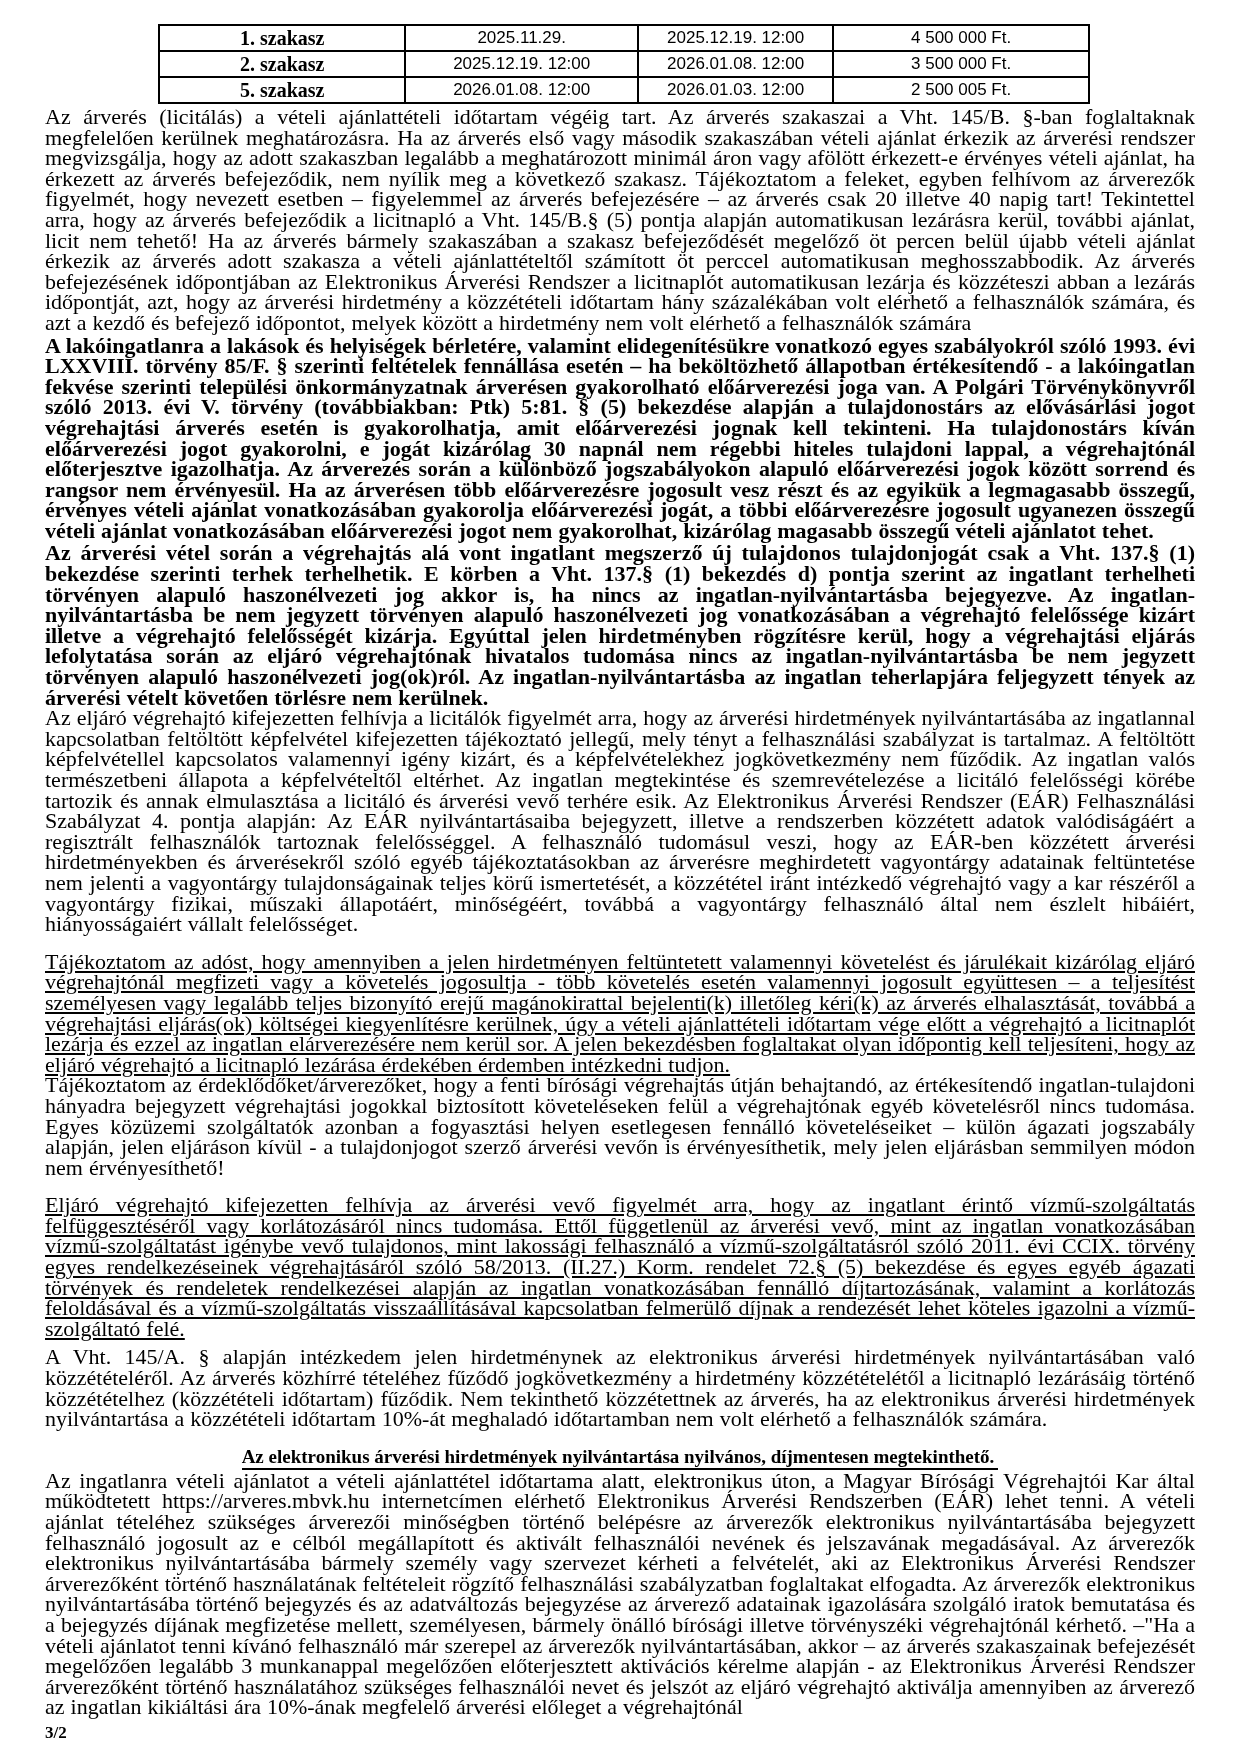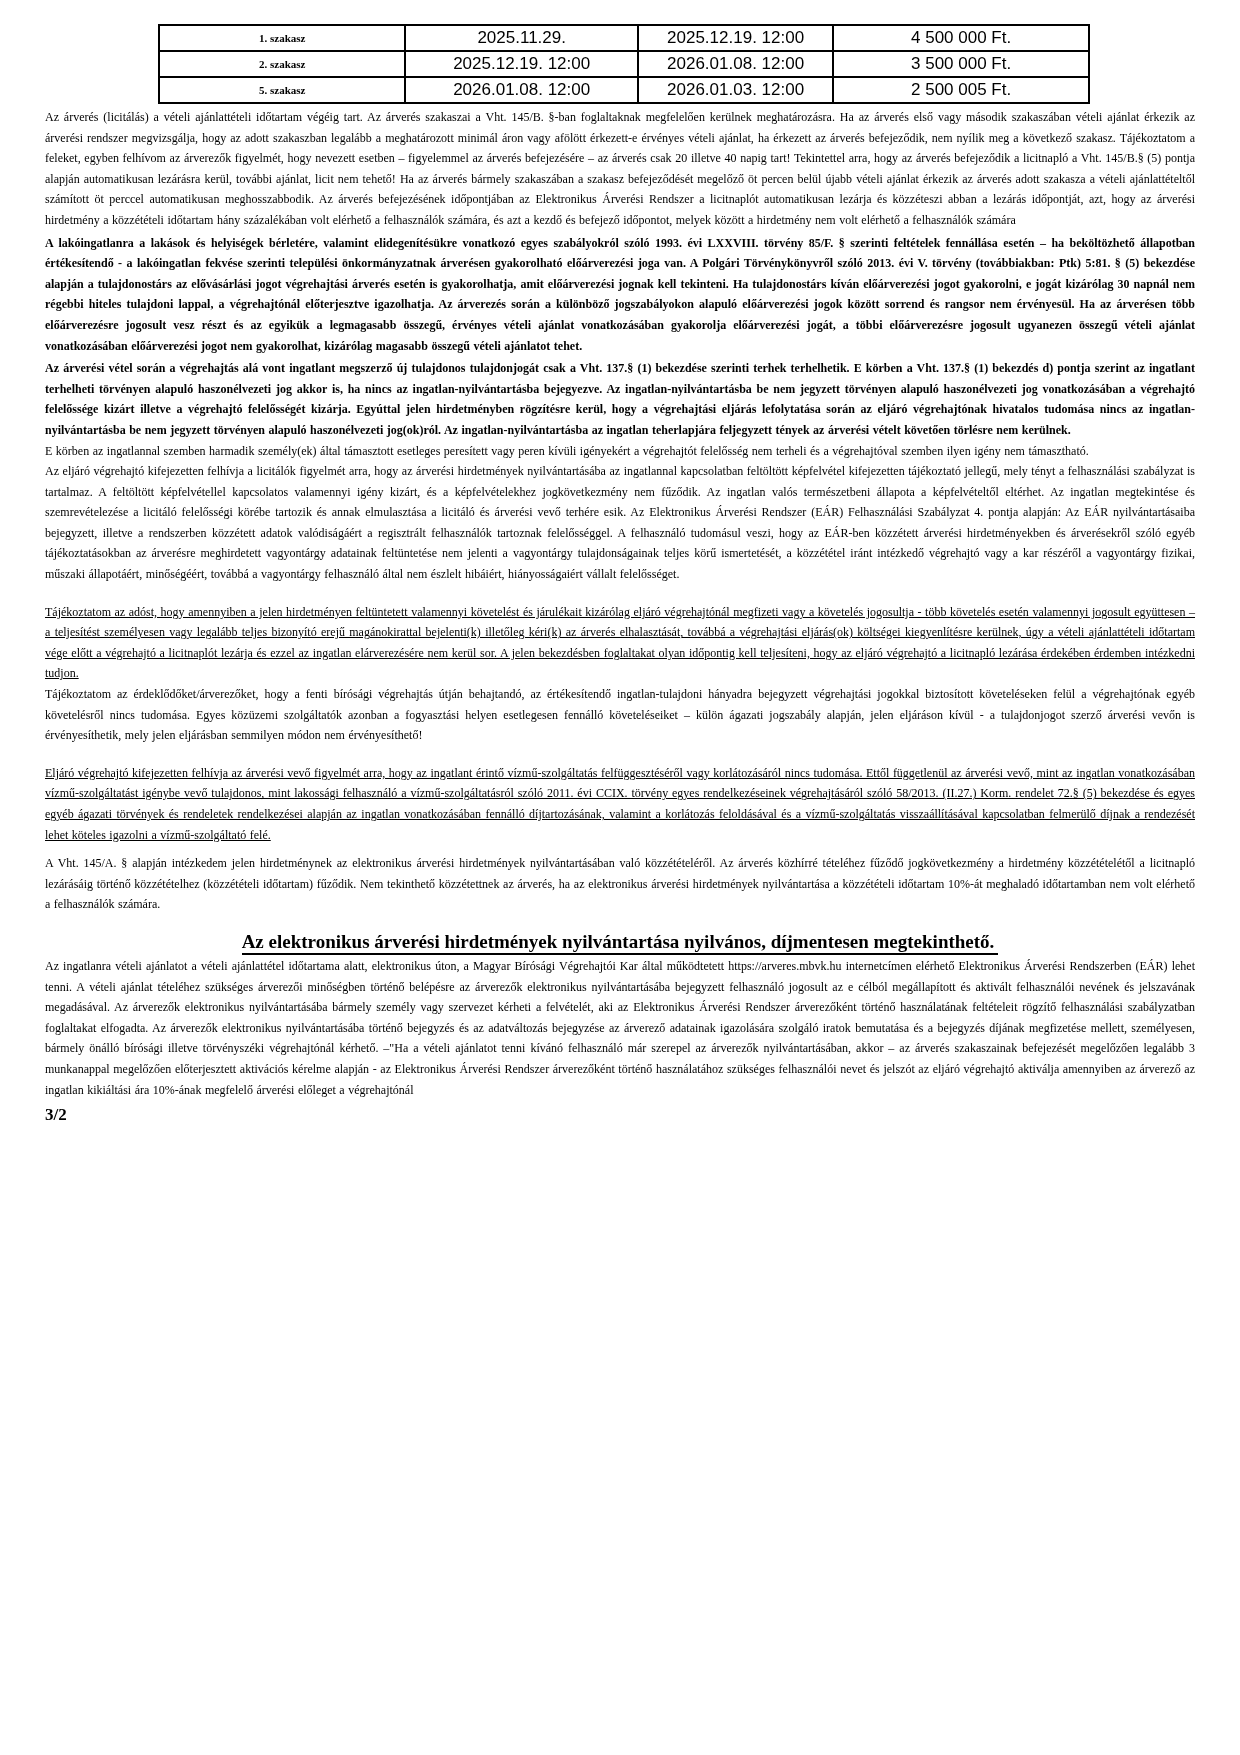--- a/index.html
+++ b/index.html
@@ -35,27 +35,27 @@
     text-align: center;
     vertical-align: middle;
     height: 24px;
     padding: 0 4px;
     white-space: nowrap;
     overflow: hidden;
   }
   td.stage-cell {
     font-family: "Liberation Serif", serif;
     font-weight: 700;
-    font-size: 11px;
+    font-size: 20px;
   }
   
   .para {
     margin: 0;
     text-align: justify;
-    font-size: 12px;
+    font-size: 22px;
     line-height: 20.6px;
     word-spacing: 0.5px;
   }
   .mt-first { margin-top: 3px; }
   .mt-std   { margin-top: 2px; font-weight: bold; }
   .mt-med   { margin-top: 17px; text-decoration: underline; }
   .mt-big   { margin-top: 8px; }
   
   .section-heading {
     margin: 15px 0 2px 0;
@@ -109,21 +109,20 @@
         <td>2 500 005 Ft.</td>
       </tr>
     </tbody>
   </table>
 
   <p class="para mt-first">Az árverés (licitálás) a vételi ajánlattételi időtartam végéig tart. Az árverés szakaszai a Vht. 145/B. §-ban foglaltaknak megfelelően kerülnek meghatározásra. Ha az árverés első vagy második szakaszában vételi ajánlat érkezik az árverési rendszer megvizsgálja, hogy az adott szakaszban legalább a meghatározott minimál áron vagy afölött érkezett-e érvényes vételi ajánlat, ha érkezett az árverés befejeződik, nem nyílik meg a következő szakasz. Tájékoztatom a feleket, egyben felhívom az árverezők figyelmét, hogy nevezett esetben – figyelemmel az árverés befejezésére – az árverés csak 20 illetve 40 napig tart! Tekintettel arra, hogy az árverés befejeződik a licitnapló a Vht. 145/B.§ (5) pontja alapján automatikusan lezárásra kerül, további ajánlat, licit nem tehető! Ha az árverés bármely szakaszában a szakasz befejeződését megelőző öt percen belül újabb vételi ajánlat érkezik az árverés adott szakasza a vételi ajánlattételtől számított öt perccel automatikusan meghosszabbodik. Az árverés befejezésének időpontjában az Elektronikus Árverési Rendszer a licitnaplót automatikusan lezárja és közzéteszi abban a lezárás időpontját, azt, hogy az árverési hirdetmény a közzétételi időtartam hány százalékában volt elérhető a felhasználók számára, és azt a kezdő és befejező időpontot, melyek között a hirdetmény nem volt elérhető a felhasználók számára</p>
 
   <p class="para mt-std">A lakóingatlanra a lakások és helyiségek bérletére, valamint elidegenítésükre vonatkozó egyes szabályokról szóló 1993. évi LXXVIII. törvény 85/F. § szerinti feltételek fennállása esetén – ha beköltözhető állapotban értékesítendő - a lakóingatlan fekvése szerinti települési önkormányzatnak árverésen gyakorolható előárverezési joga van. A Polgári Törvénykönyvről szóló 2013. évi V. törvény (továbbiakban: Ptk) 5:81. § (5) bekezdése alapján a tulajdonostárs az elővásárlási jogot végrehajtási árverés esetén is gyakorolhatja, amit előárverezési jognak kell tekinteni. Ha tulajdonostárs kíván előárverezési jogot gyakorolni, e jogát kizárólag 30 napnál nem régebbi hiteles tulajdoni lappal, a végrehajtónál előterjesztve igazolhatja. Az árverezés során a különböző jogszabályokon alapuló előárverezési jogok között sorrend és rangsor nem érvényesül. Ha az árverésen több előárverezésre jogosult vesz részt és az egyikük a legmagasabb összegű, érvényes vételi ajánlat vonatkozásában gyakorolja előárverezési jogát, a többi előárverezésre jogosult ugyanezen összegű vételi ajánlat vonatkozásában előárverezési jogot nem gyakorolhat, kizárólag magasabb összegű vételi ajánlatot tehet.</p>
 
   <p class="para mt-std">Az árverési vétel során a végrehajtás alá vont ingatlant megszerző új tulajdonos tulajdonjogát csak a Vht. 137.§ (1) bekezdése szerinti terhek terhelhetik. E körben a Vht. 137.§ (1) bekezdés d) pontja szerint az ingatlant terhelheti törvényen alapuló haszonélvezeti jog akkor is, ha nincs az ingatlan-nyilvántartásba bejegyezve. Az ingatlan-nyilvántartásba be nem jegyzett törvényen alapuló haszonélvezeti jog vonatkozásában a végrehajtó felelőssége kizárt illetve a végrehajtó felelősségét kizárja. Egyúttal jelen hirdetményben rögzítésre kerül, hogy a végrehajtási eljárás lefolytatása során az eljáró végrehajtónak hivatalos tudomása nincs az ingatlan-nyilvántartásba be nem jegyzett törvényen alapuló haszonélvezeti jog(ok)ról. Az ingatlan-nyilvántartásba az ingatlan teherlapjára feljegyzett tények az árverési vételt követően törlésre nem kerülnek.</p>
-  <p class="para">E körben az ingatlannal szemben harmadik személy(ek) által támasztott esetleges peresített vagy peren kívüli igényekért a végrehajtót felelősség nem terheli és a végrehajtóval szemben ilyen igény nem támasztható.</p>
   <p class="para">Az eljáró végrehajtó kifejezetten felhívja a licitálók figyelmét arra, hogy az árverési hirdetmények nyilvántartásába az ingatlannal kapcsolatban feltöltött képfelvétel kifejezetten tájékoztató jellegű, mely tényt a felhasználási szabályzat is tartalmaz. A feltöltött képfelvétellel kapcsolatos valamennyi igény kizárt, és a képfelvételekhez jogkövetkezmény nem fűződik. Az ingatlan valós természetbeni állapota a képfelvételtől eltérhet. Az ingatlan megtekintése és szemrevételezése a licitáló felelősségi körébe tartozik és annak elmulasztása a licitáló és árverési vevő terhére esik. Az Elektronikus Árverési Rendszer (EÁR) Felhasználási Szabályzat 4. pontja alapján: Az EÁR nyilvántartásaiba bejegyzett, illetve a rendszerben közzétett adatok valódiságáért a regisztrált felhasználók tartoznak felelősséggel. A felhasználó tudomásul veszi, hogy az EÁR-ben közzétett árverési hirdetményekben és árverésekről szóló egyéb tájékoztatásokban az árverésre meghirdetett vagyontárgy adatainak feltüntetése nem jelenti a vagyontárgy tulajdonságainak teljes körű ismertetését, a közzététel iránt intézkedő végrehajtó vagy a kar részéről a vagyontárgy fizikai, műszaki állapotáért, minőségéért, továbbá a vagyontárgy felhasználó által nem észlelt hibáiért, hiányosságaiért vállalt felelősséget.</p>
 
   <p class="para mt-med">Tájékoztatom az adóst, hogy amennyiben a jelen hirdetményen feltüntetett valamennyi követelést és járulékait kizárólag eljáró végrehajtónál megfizeti vagy a követelés jogosultja - több követelés esetén valamennyi jogosult együttesen – a teljesítést személyesen vagy legalább teljes bizonyító erejű magánokirattal bejelenti(k) illetőleg kéri(k) az árverés elhalasztását, továbbá a végrehajtási eljárás(ok) költségei kiegyenlítésre kerülnek, úgy a vételi ajánlattételi időtartam vége előtt a végrehajtó a licitnaplót lezárja és ezzel az ingatlan elárverezésére nem kerül sor. A jelen bekezdésben foglaltakat olyan időpontig kell teljesíteni, hogy az eljáró végrehajtó a licitnapló lezárása érdekében érdemben intézkedni tudjon.</p>
   <p class="para">Tájékoztatom az érdeklődőket/árverezőket, hogy a fenti bírósági végrehajtás útján behajtandó, az értékesítendő ingatlan-tulajdoni hányadra bejegyzett végrehajtási jogokkal biztosított követeléseken felül a végrehajtónak egyéb követelésről nincs tudomása. Egyes közüzemi szolgáltatók azonban a fogyasztási helyen esetlegesen fennálló követeléseiket – külön ágazati jogszabály alapján, jelen eljáráson kívül - a tulajdonjogot szerző árverési vevőn is érvényesíthetik, mely jelen eljárásban semmilyen módon nem érvényesíthető!</p>
 
   <p class="para mt-med">Eljáró végrehajtó kifejezetten felhívja az árverési vevő figyelmét arra, hogy az ingatlant érintő vízmű-szolgáltatás felfüggesztéséről vagy korlátozásáról nincs tudomása. Ettől függetlenül az árverési vevő, mint az ingatlan vonatkozásában vízmű-szolgáltatást igénybe vevő tulajdonos, mint lakossági felhasználó a vízmű-szolgáltatásról szóló 2011. évi CCIX. törvény egyes rendelkezéseinek végrehajtásáról szóló 58/2013. (II.27.) Korm. rendelet 72.§ (5) bekezdése és egyes egyéb ágazati törvények és rendeletek rendelkezései alapján az ingatlan vonatkozásában fennálló díjtartozásának, valamint a korlátozás feloldásával és a vízmű-szolgáltatás visszaállításával kapcsolatban felmerülő díjnak a rendezését lehet köteles igazolni a vízmű-szolgáltató felé.</p>
 
   <p class="para mt-big">A Vht. 145/A. § alapján intézkedem jelen hirdetménynek az elektronikus árverési hirdetmények nyilvántartásában való közzétételéről. Az árverés közhírré tételéhez fűződő jogkövetkezmény a hirdetmény közzétételétől a licitnapló lezárásáig történő közzétételhez (közzétételi időtartam) fűződik. Nem tekinthető közzétettnek az árverés, ha az elektronikus árverési hirdetmények nyilvántartása a közzétételi időtartam 10%-át meghaladó időtartamban nem volt elérhető a felhasználók számára.</p>
 
   <h2 class="section-heading"><span class="underline">Az elektronikus árverési hirdetmények nyilvántartása nyilvános, díjmentesen megtekinthető.</span></h2>

